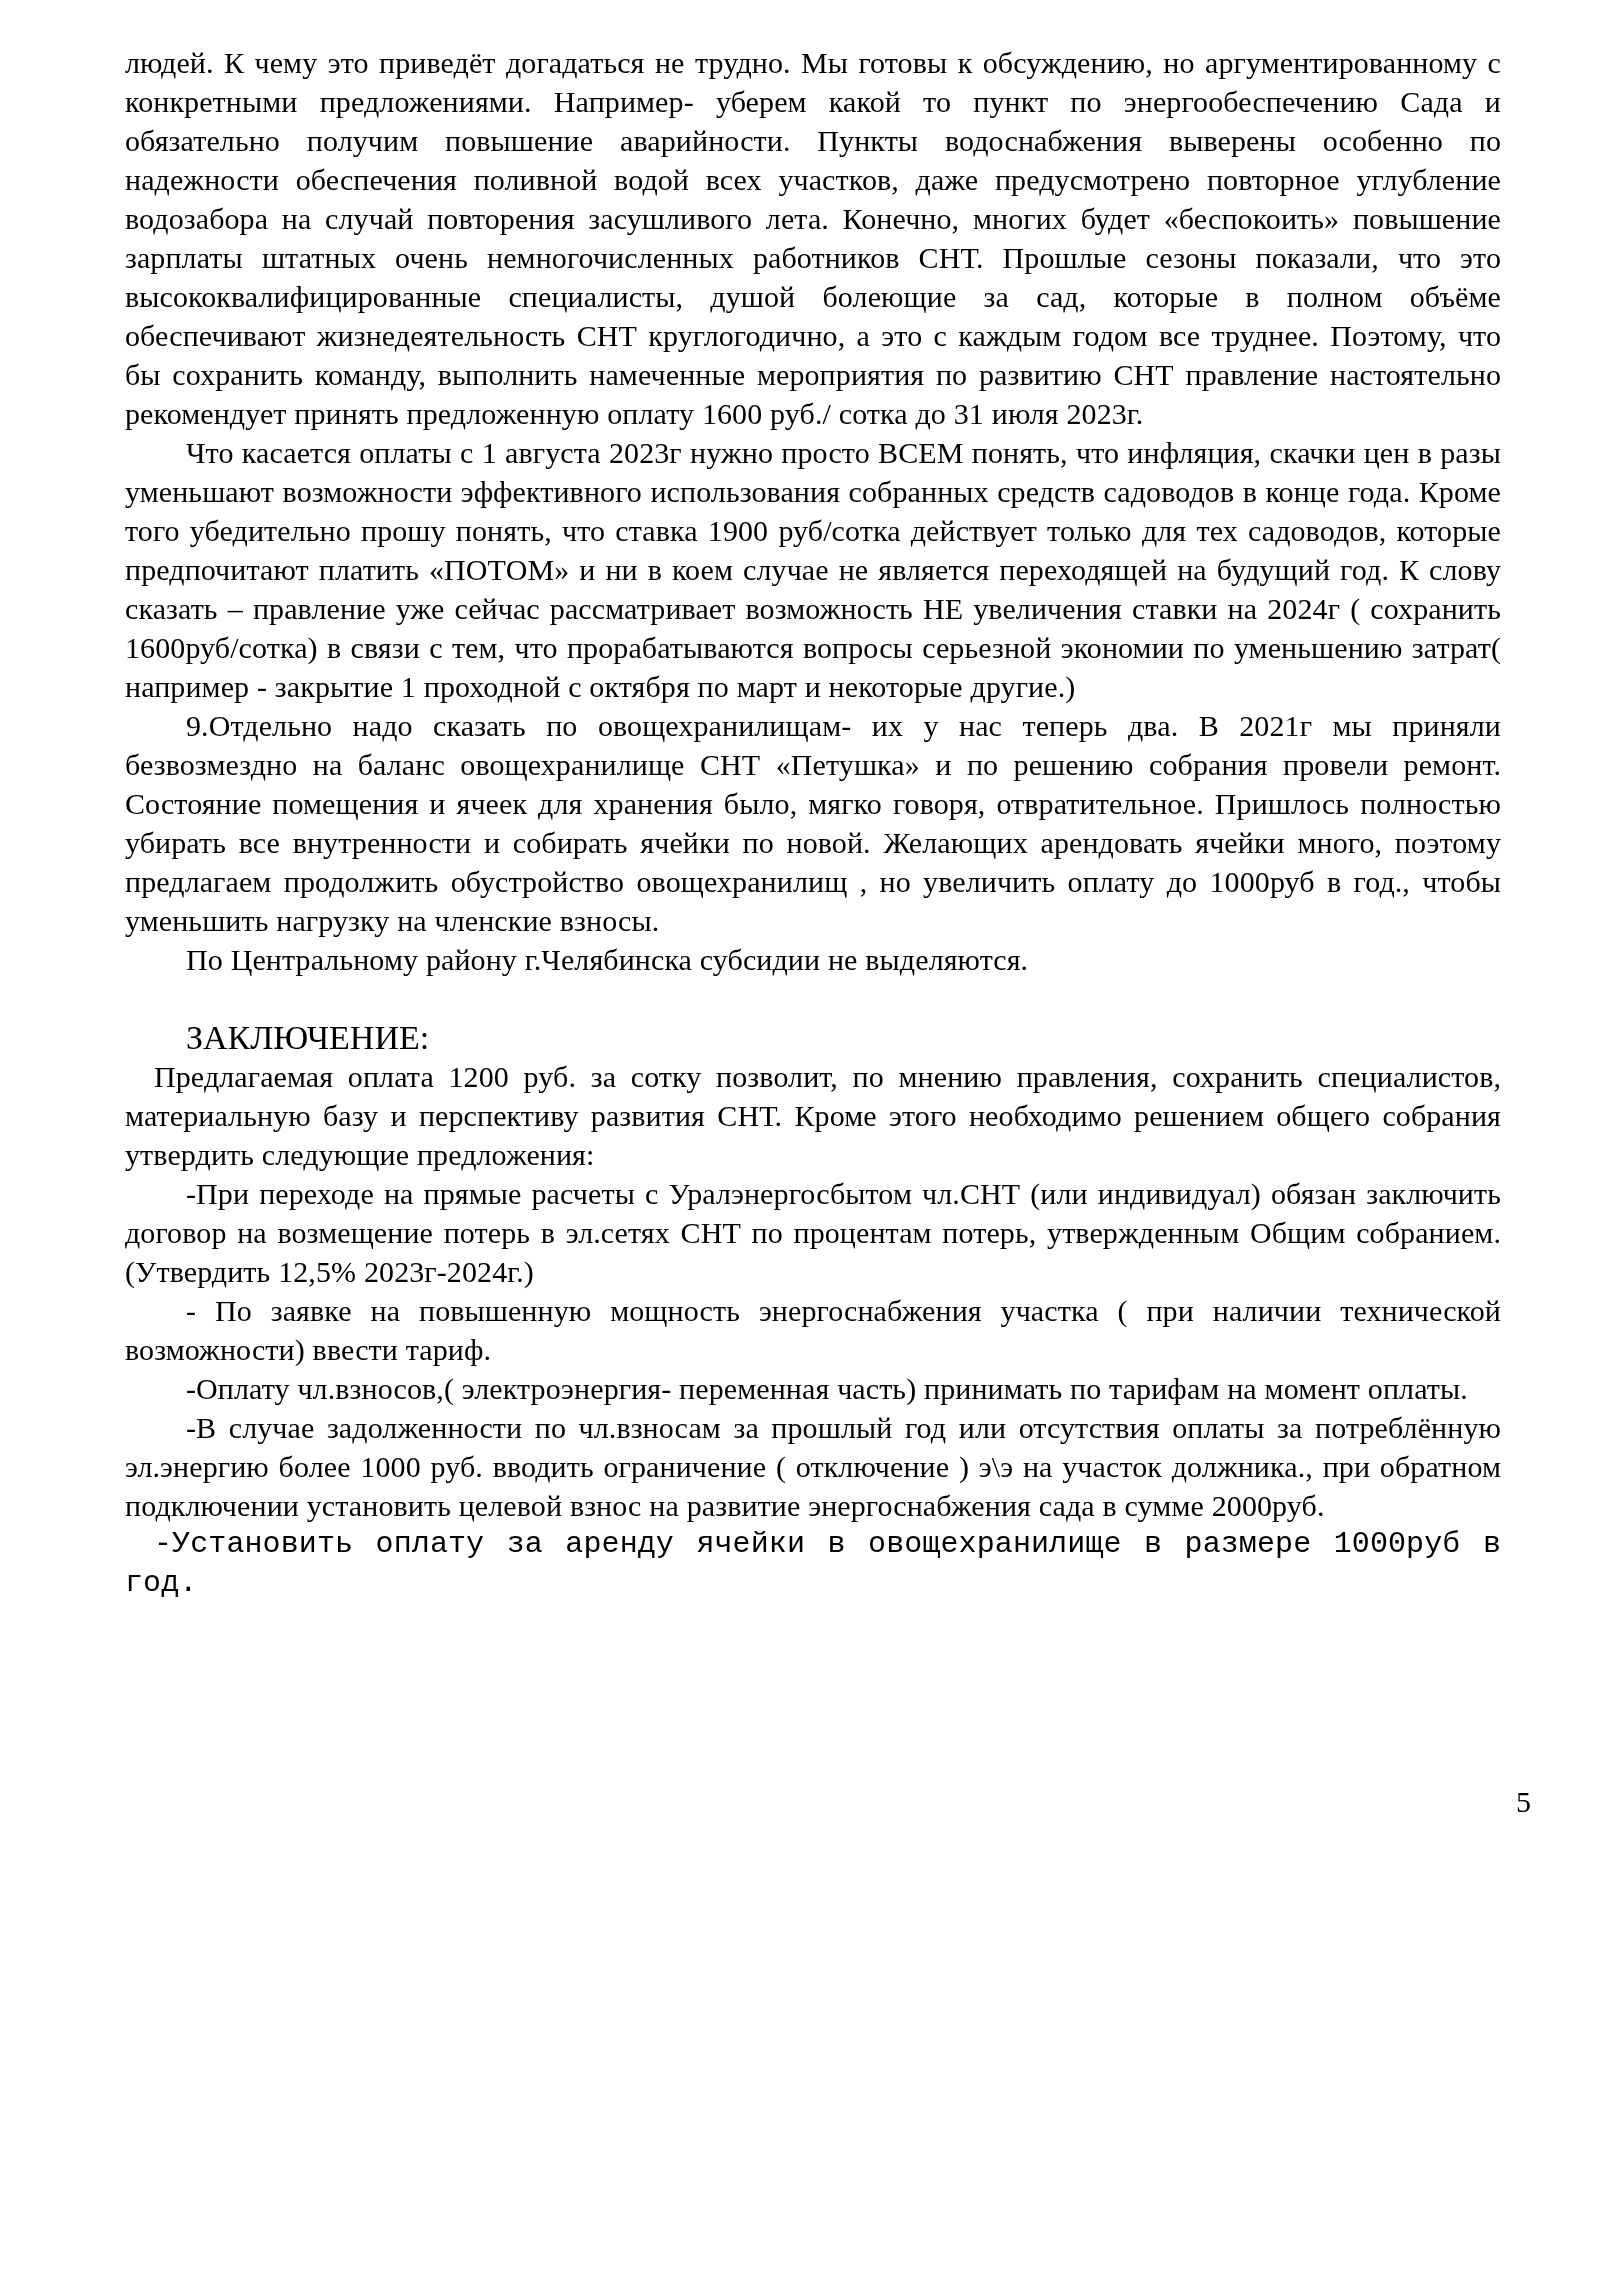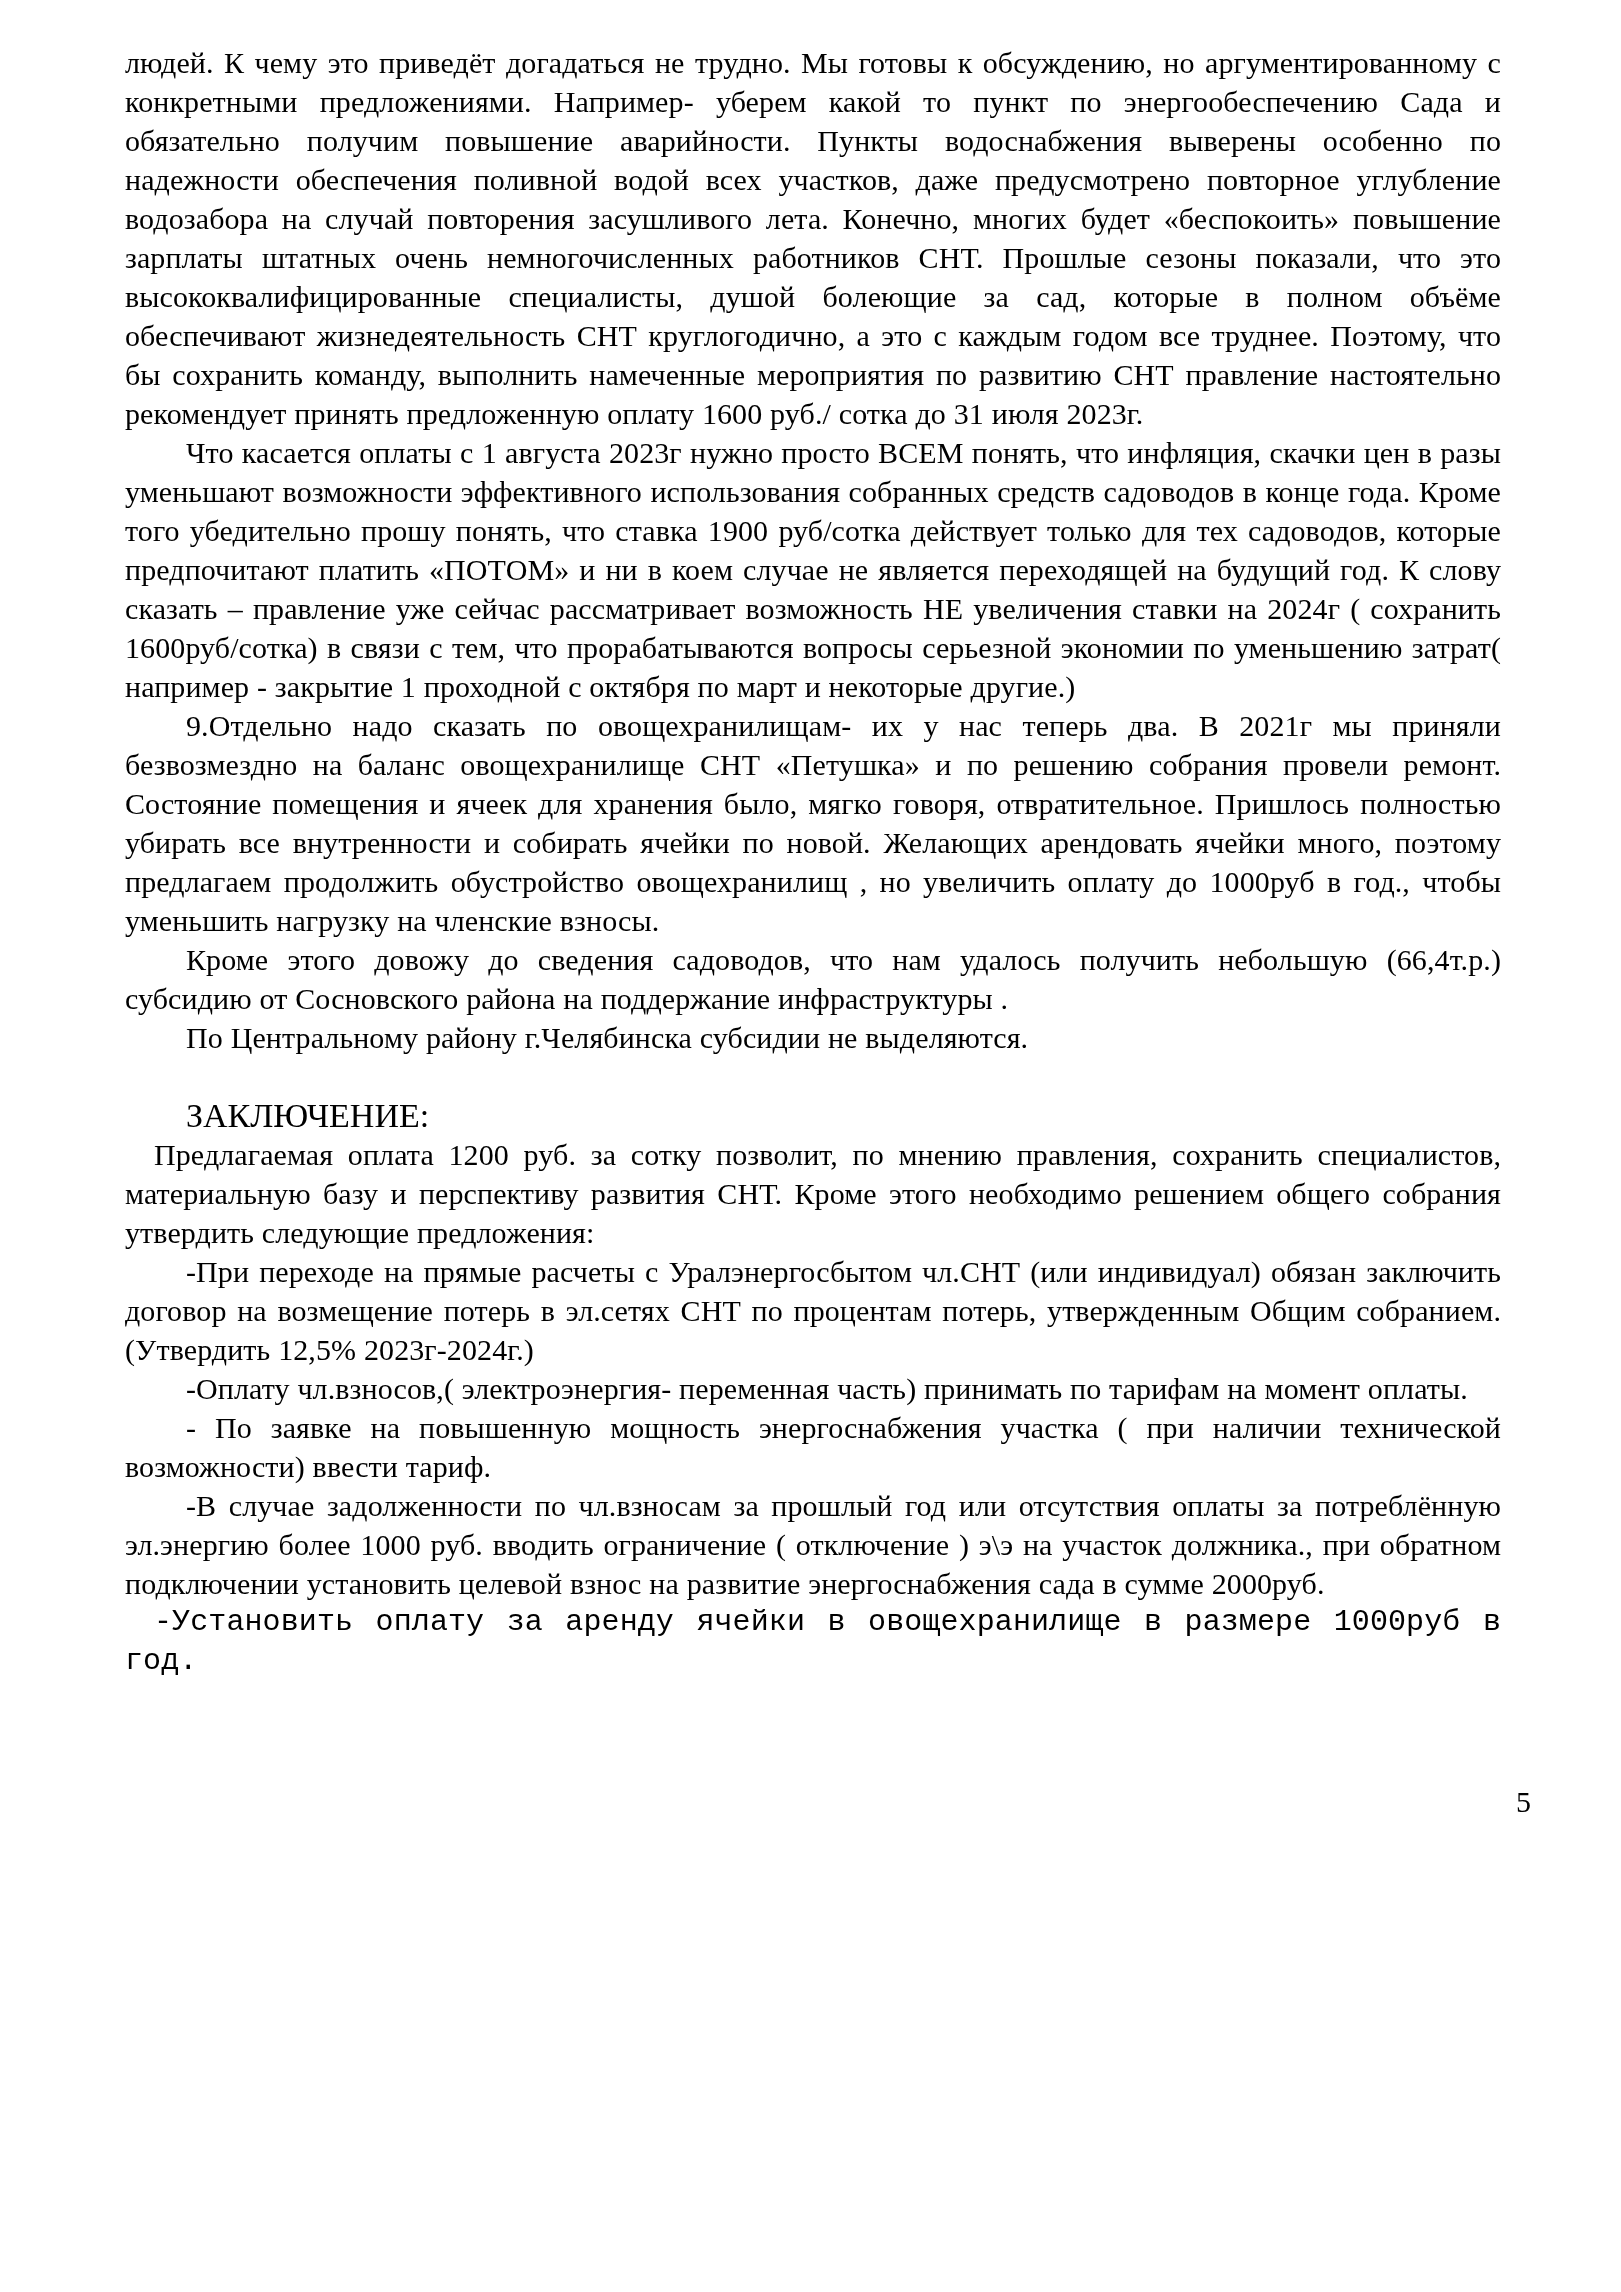--- a/index.html
+++ b/index.html
@@ -78,36 +78,35 @@
 <div class="page">
 
   <div class="content">
 
     <p class="para cont">людей.                               К чему это приведёт догадаться не трудно. Мы готовы к обсуждению, но аргументированному с конкретными предложениями. Например- уберем какой то   пункт по энергообеспечению Сада и обязательно получим повышение аварийности. Пункты водоснабжения выверены особенно по надежности обеспечения поливной водой всех участков, даже предусмотрено повторное углубление водозабора на случай повторения засушливого лета. Конечно, многих будет «беспокоить» повышение зарплаты штатных очень немногочисленных работников СНТ. Прошлые сезоны показали, что это высококвалифицированные специалисты, душой болеющие за сад, которые в полном объёме обеспечивают жизнедеятельность СНТ круглогодично, а это с каждым годом все труднее. Поэтому, что бы сохранить команду, выполнить намеченные мероприятия по развитию СНТ правление настоятельно рекомендует принять предложенную оплату 1600 руб./ сотка до 31 июля 2023г.</p>
 
     <p class="para indent">Что касается оплаты с 1 августа 2023г нужно просто ВСЕМ понять, что инфляция, скачки цен в разы уменьшают возможности   эффективного использования собранных средств садоводов в конце года. Кроме того   убедительно прошу понять, что ставка 1900 руб/сотка действует только для тех садоводов, которые предпочитают платить  «ПОТОМ» и ни в коем случае   не является переходящей на будущий год. К слову сказать – правление уже сейчас рассматривает возможность НЕ увеличения ставки на 2024г ( сохранить 1600руб/сотка) в связи с тем,   что прорабатываются вопросы серьезной экономии по уменьшению затрат( например - закрытие 1 проходной с октября по март и некоторые другие.)</p>
 
     <p class="para indent">9.Отдельно надо сказать по овощехранилищам- их   у нас теперь два. В 2021г мы приняли безвозмездно на баланс овощехранилище  СНТ «Петушка» и по решению собрания провели ремонт. Состояние помещения и ячеек для хранения было, мягко говоря, отвратительное. Пришлось полностью убирать все внутренности и собирать ячейки по  новой.  Желающих арендовать ячейки много, поэтому  предлагаем продолжить обустройство овощехранилищ , но увеличить оплату до 1000руб в год., чтобы уменьшить нагрузку на членские взносы.</p>
 
-    <p class="para indent">Кроме этого довожу до сведения садоводов, что нам удалось получить небольшую (66,4т.р.) субсидию от Сосновского района на поддержание инфраструктуры .</p>
 
     <p class="para indent">По Центральному району г.Челябинска субсидии не выделяются.</p>
 
     <div class="spacer-line"></div>
 
     <p class="heading">ЗАКЛЮЧЕНИЕ:</p>
 
     <p class="para small-indent">Предлагаемая  оплата  1200  руб.  за  сотку  позволит,  по  мнению  правления,  сохранить специалистов,   материальную   базу и   перспективу развития СНТ. Кроме этого необходимо решением общего собрания утвердить   следующие   предложения:</p>
 
 
     <p class="para indent">-При переходе на прямые расчеты с Уралэнергосбытом чл.СНТ (или индивидуал) обязан заключить договор на возмещение потерь в эл.сетях СНТ по процентам потерь, утвержденным Общим собранием.(Утвердить 12,5% 2023г-2024г.)</p>
 
+    <p class="para indent">- По  заявке  на   повышенную  мощность  энергоснабжения  участка ( при  наличии технической возможности) ввести тариф.</p>
+
     <p class="para indent">-Оплату чл.взносов,( электроэнергия- переменная часть) принимать по тарифам на момент оплаты.</p>
-
-    <p class="para indent">- По  заявке  на   повышенную  мощность  энергоснабжения  участка ( при  наличии технической возможности) ввести тариф.</p>
 
     <p class="para indent">-В  случае  задолженности  по  чл.взносам  за  прошлый  год  или  отсутствия  оплаты  за потреблённую эл.энергию более 1000 руб. вводить ограничение ( отключение ) э\э на участок должника.,    при    обратном    подключении  установить  целевой  взнос  на  развитие энергоснабжения   сада в сумме 2000руб.</p>
 
     <p class="para small-indent">-Установить оплату за аренду ячейки в овощехранилище в размере 1000руб в год.</p>
 
   </div>
 
   <div class="page-number">5</div>
 
 </div>

